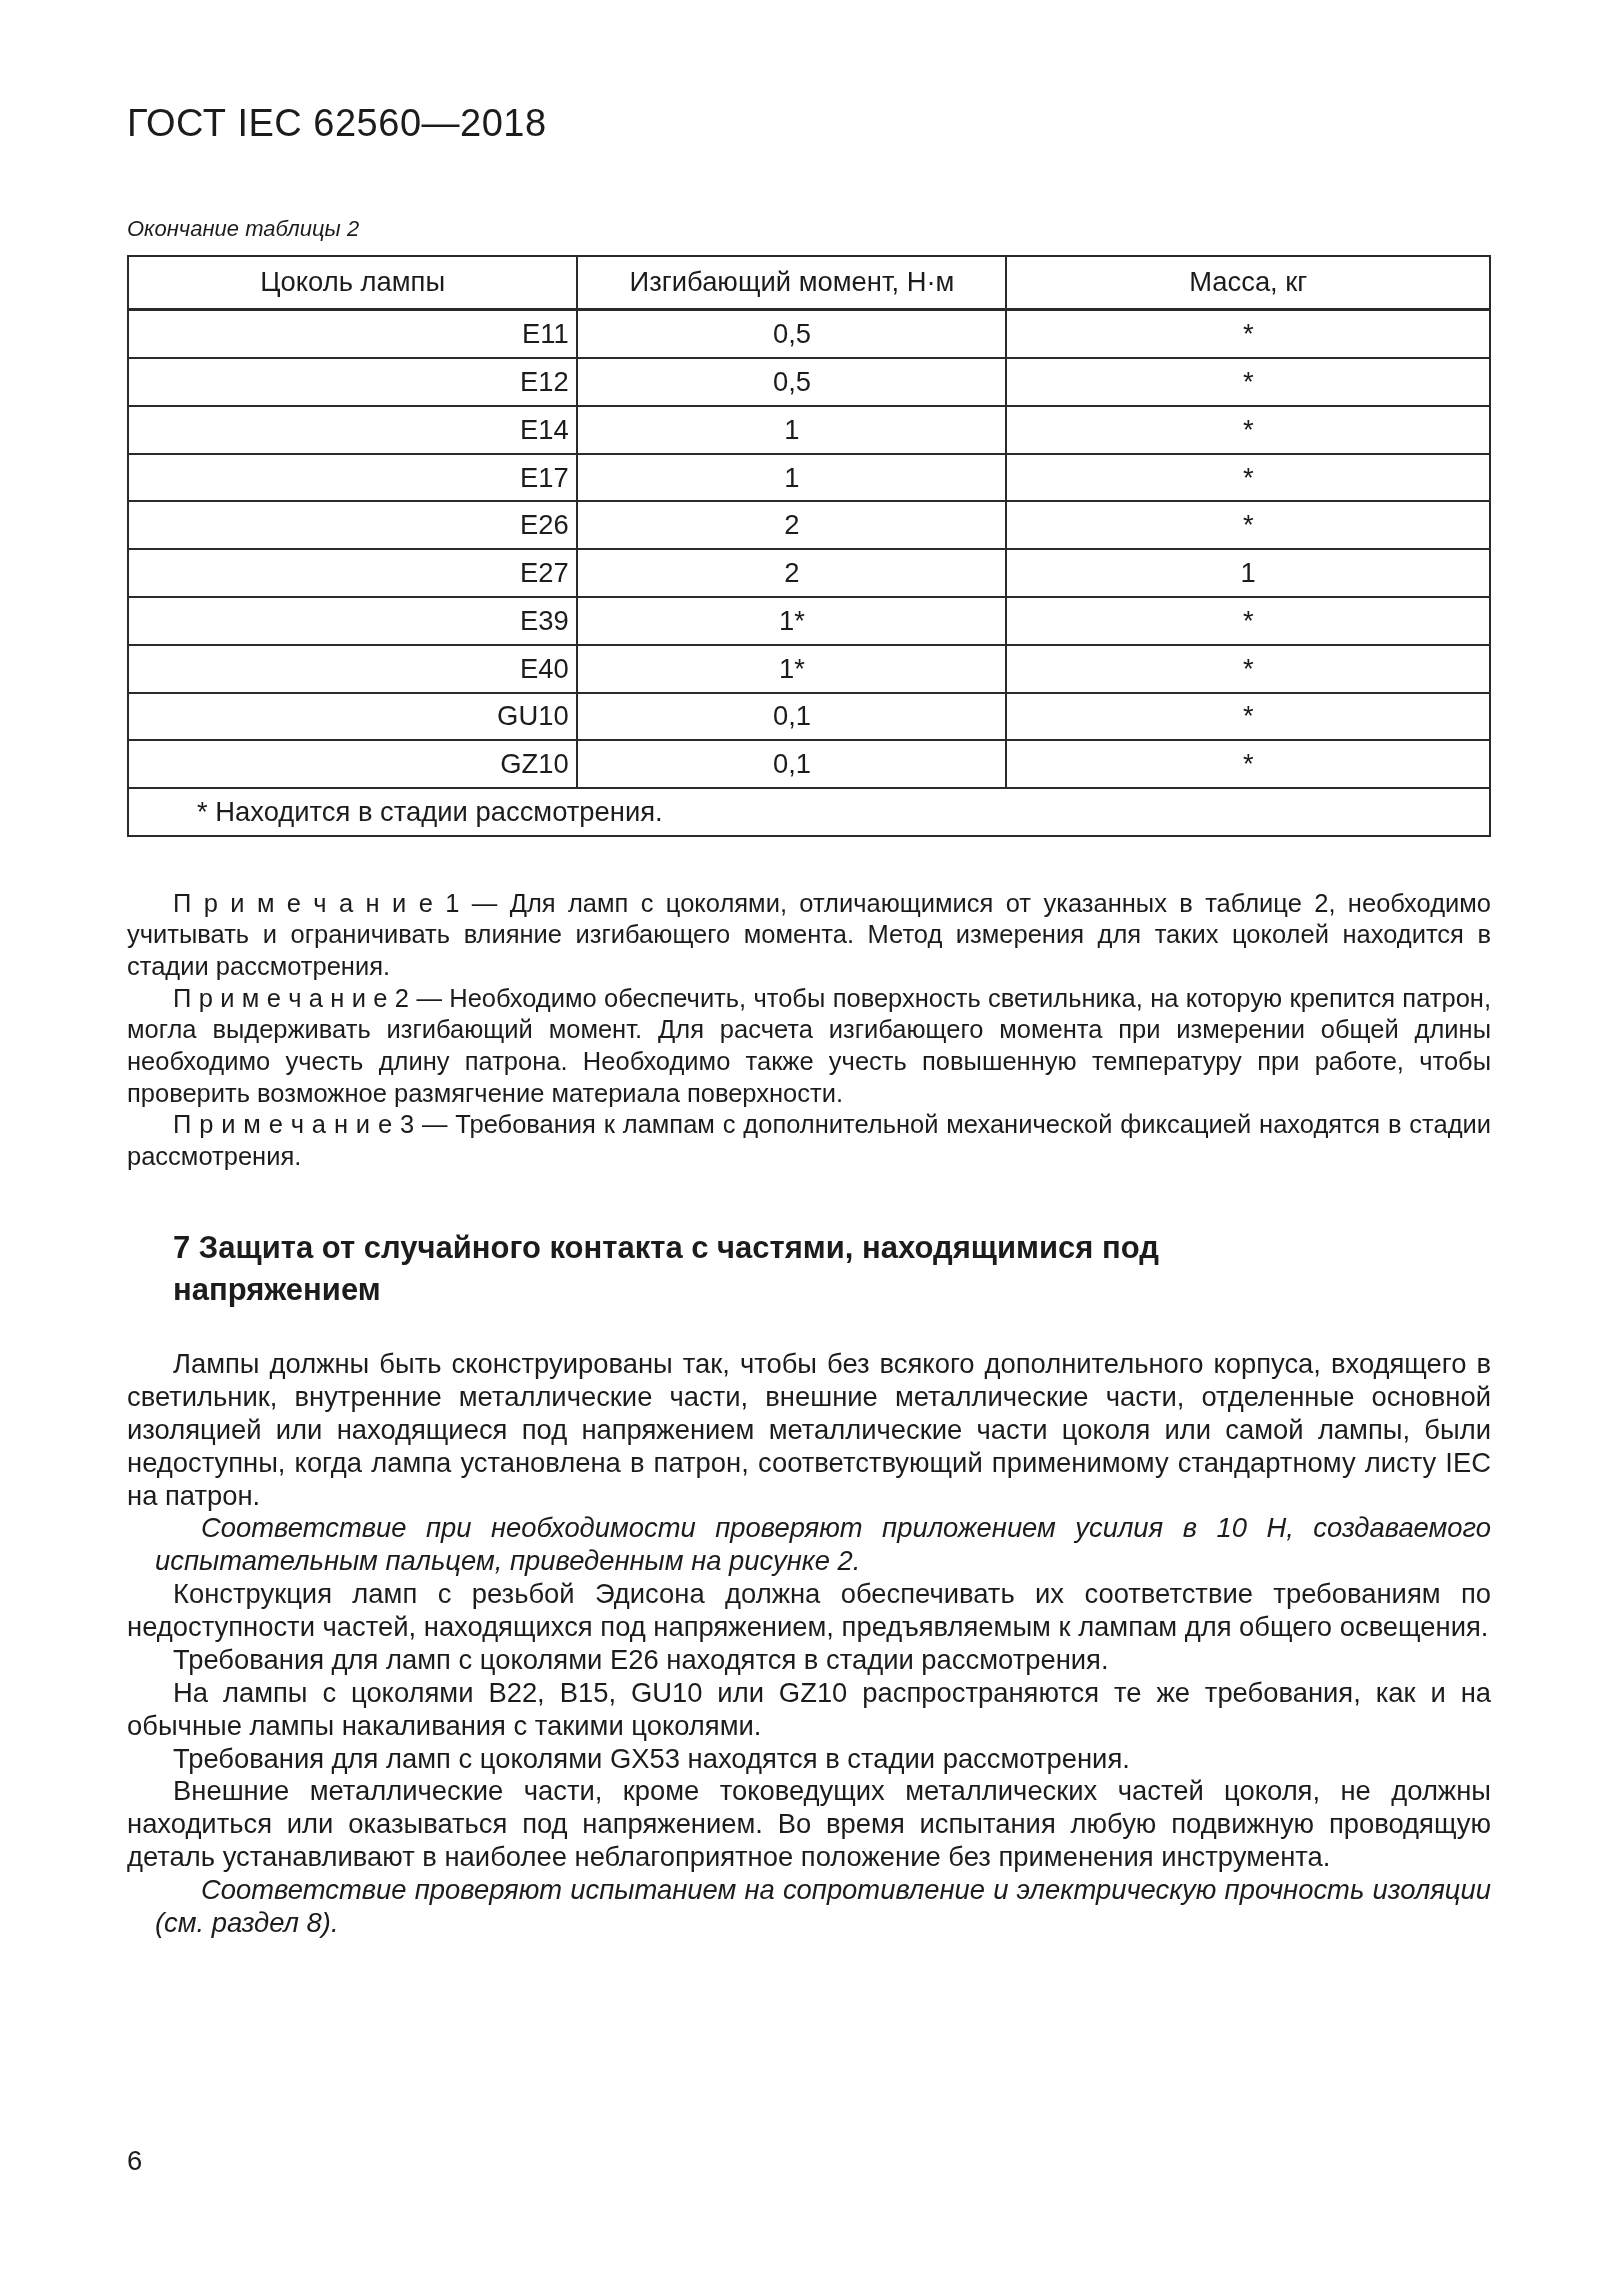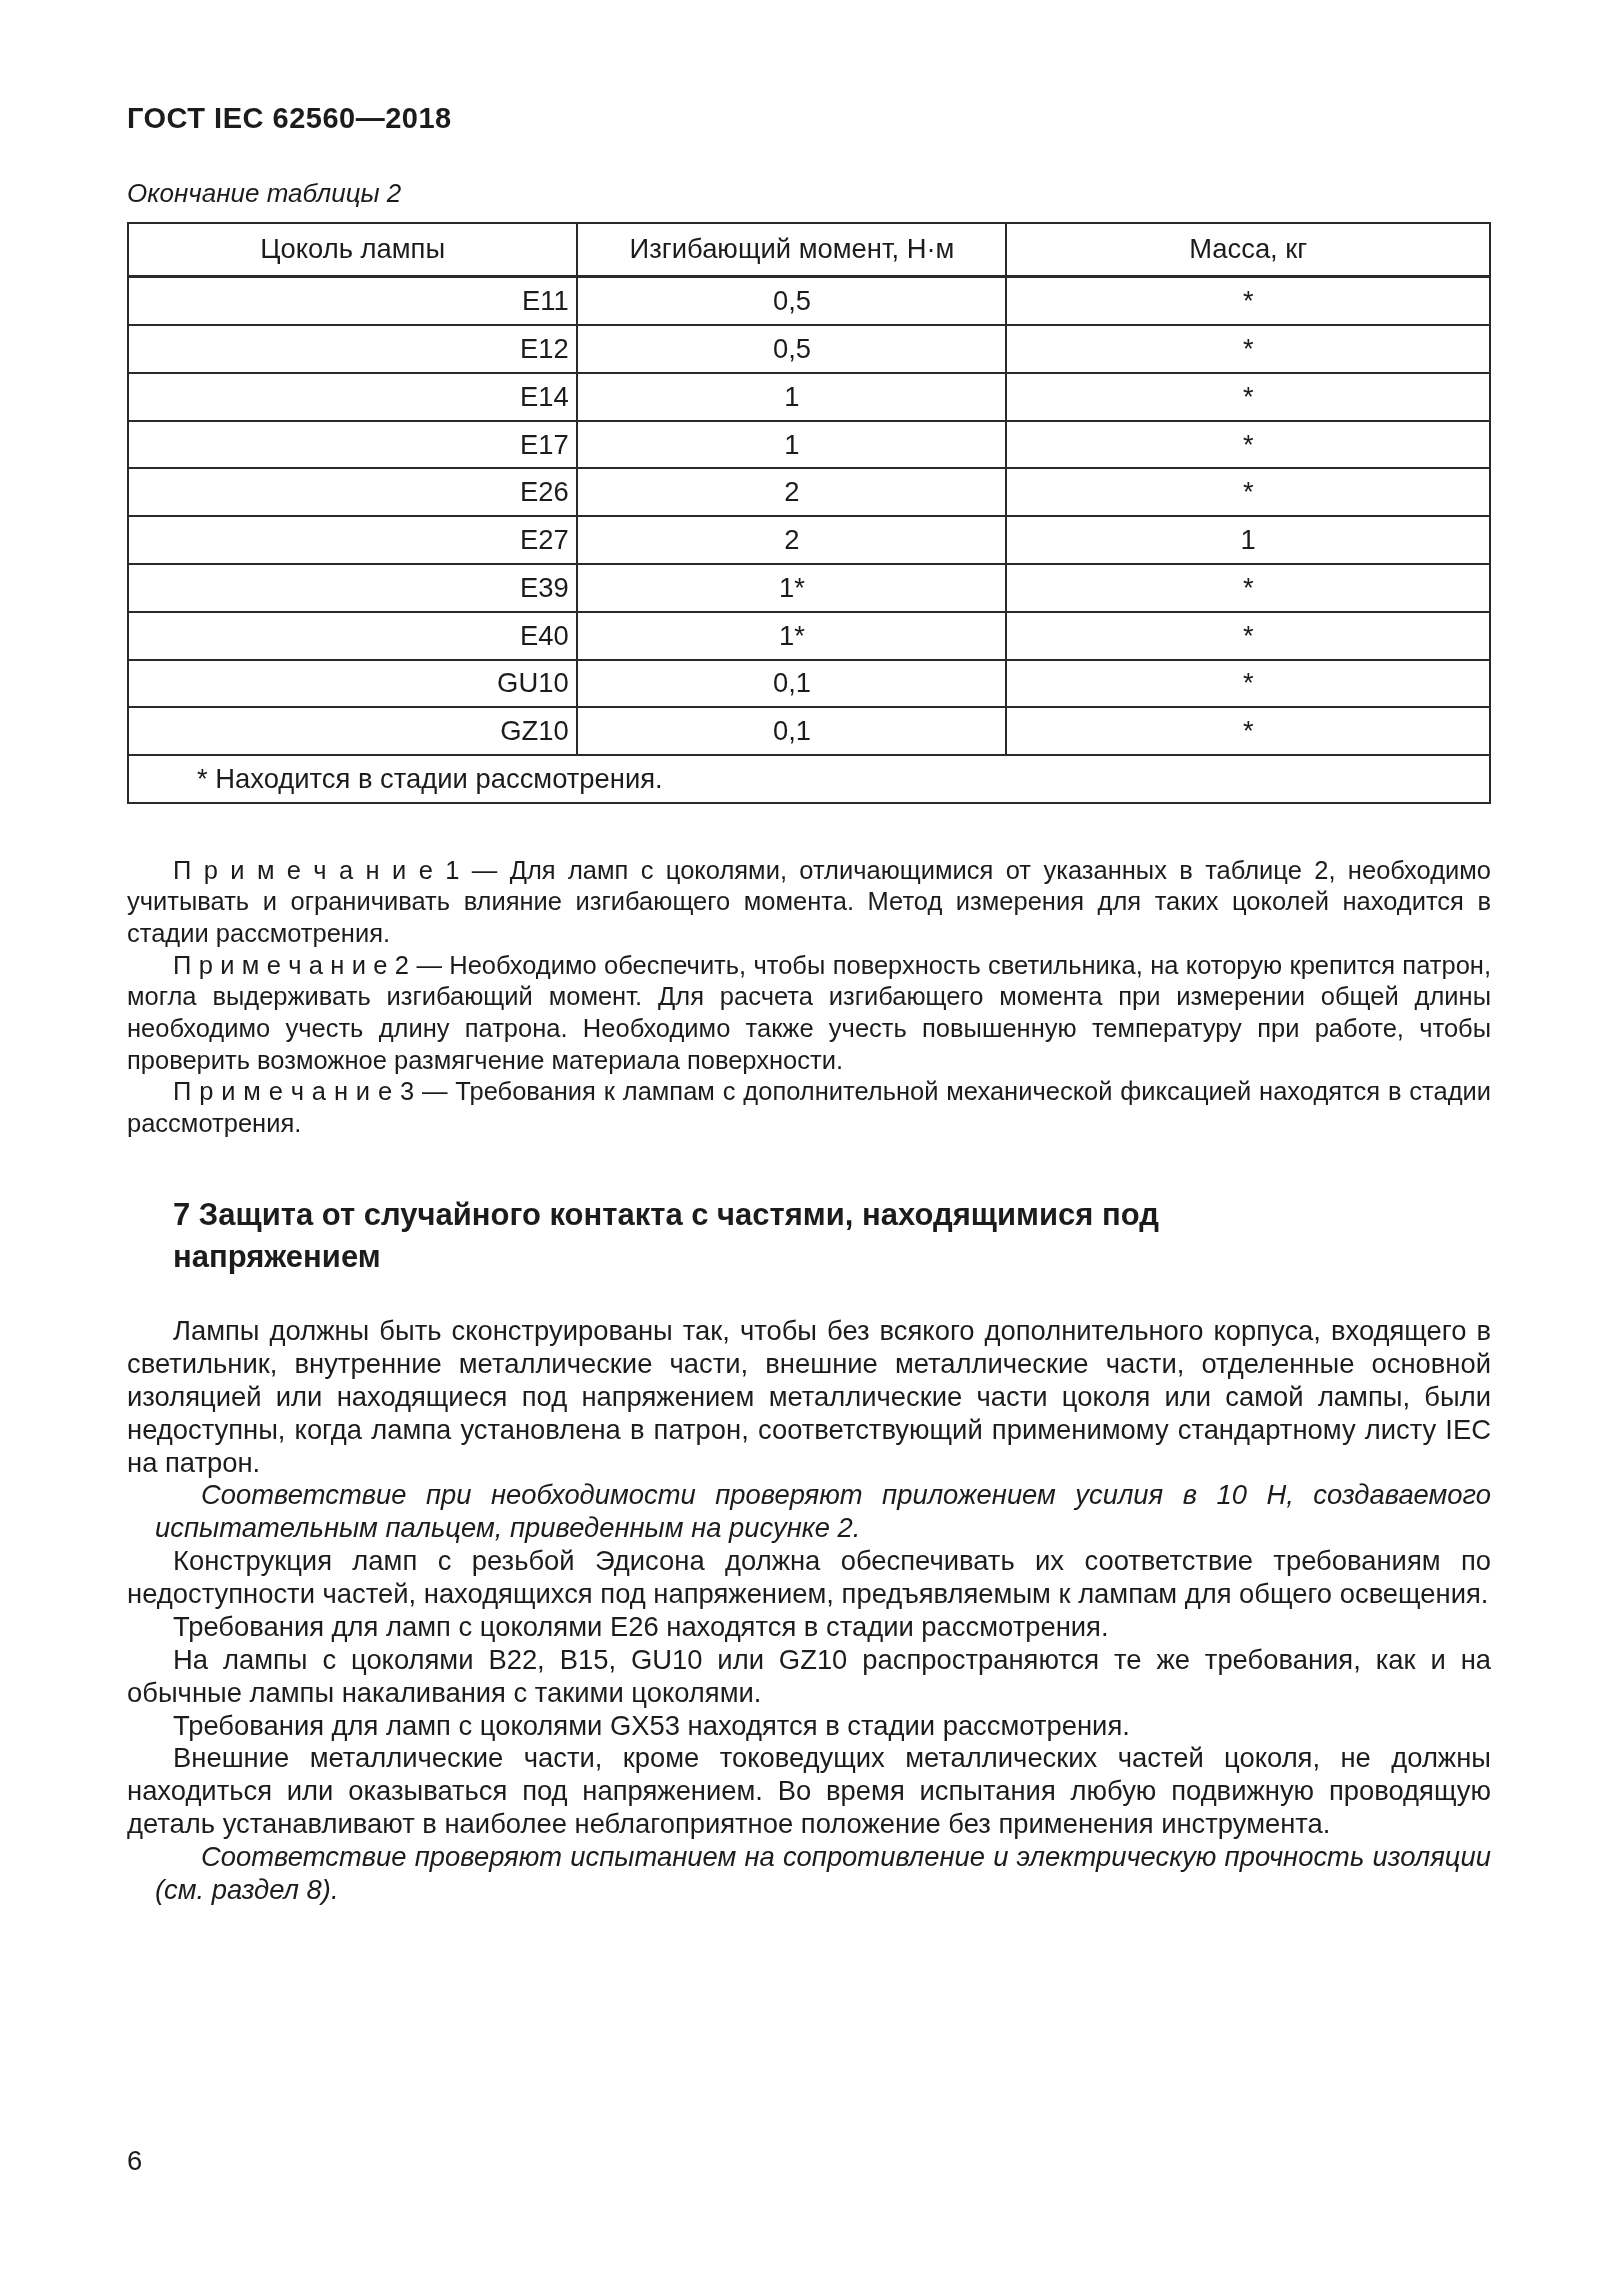--- a/index.html
+++ b/index.html
@@ -16,28 +16,28 @@
     color: #1c1c1c;
     overflow: hidden;
   }
   .content {
     position: absolute;
     left: 127px;
     top: 102px;
     width: 1364px;
   }
   .doc-header {
-    font-weight: bold;
-    font-size: 29px;
+    font-weight: normal;
+    font-size: 38px;
     letter-spacing: 0.5px;
   }
   .table-caption {
     font-style: italic;
-    font-size: 26px;
-    margin-top: 43px;
+    font-size: 22px;
+    margin-top: 71px;
   }
   table.base-table {
     border-collapse: collapse;
     width: 100%;
     margin-top: 12.7px;
     table-layout: fixed;
   }
   col.w0 { width: 33%; }
   col.w1 { width: 31.5%; }
   col.w2 { width: 35.5%; }

